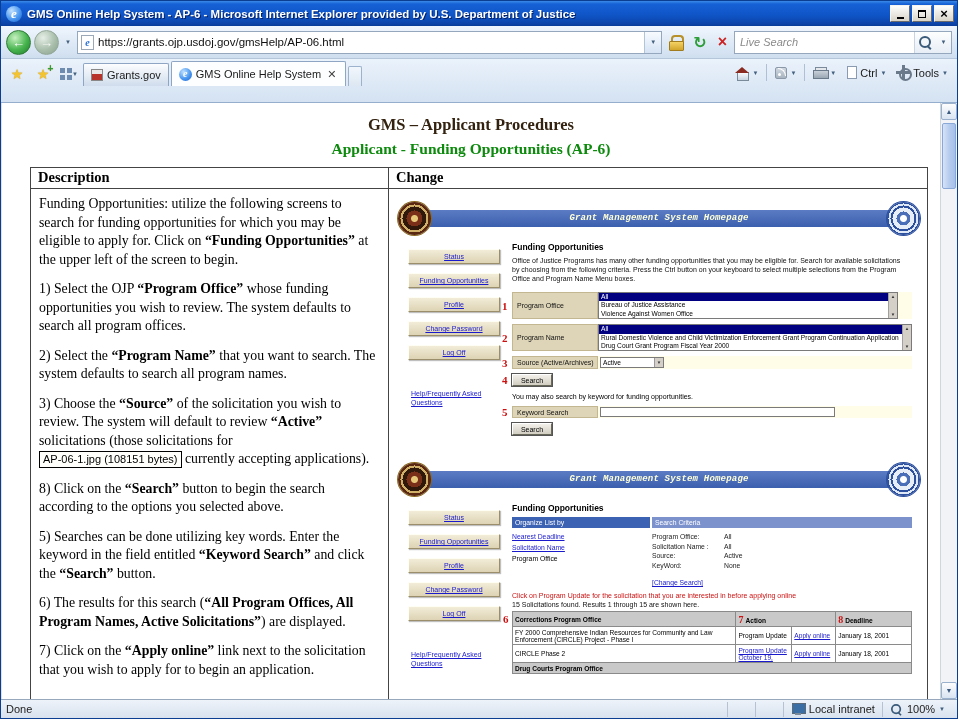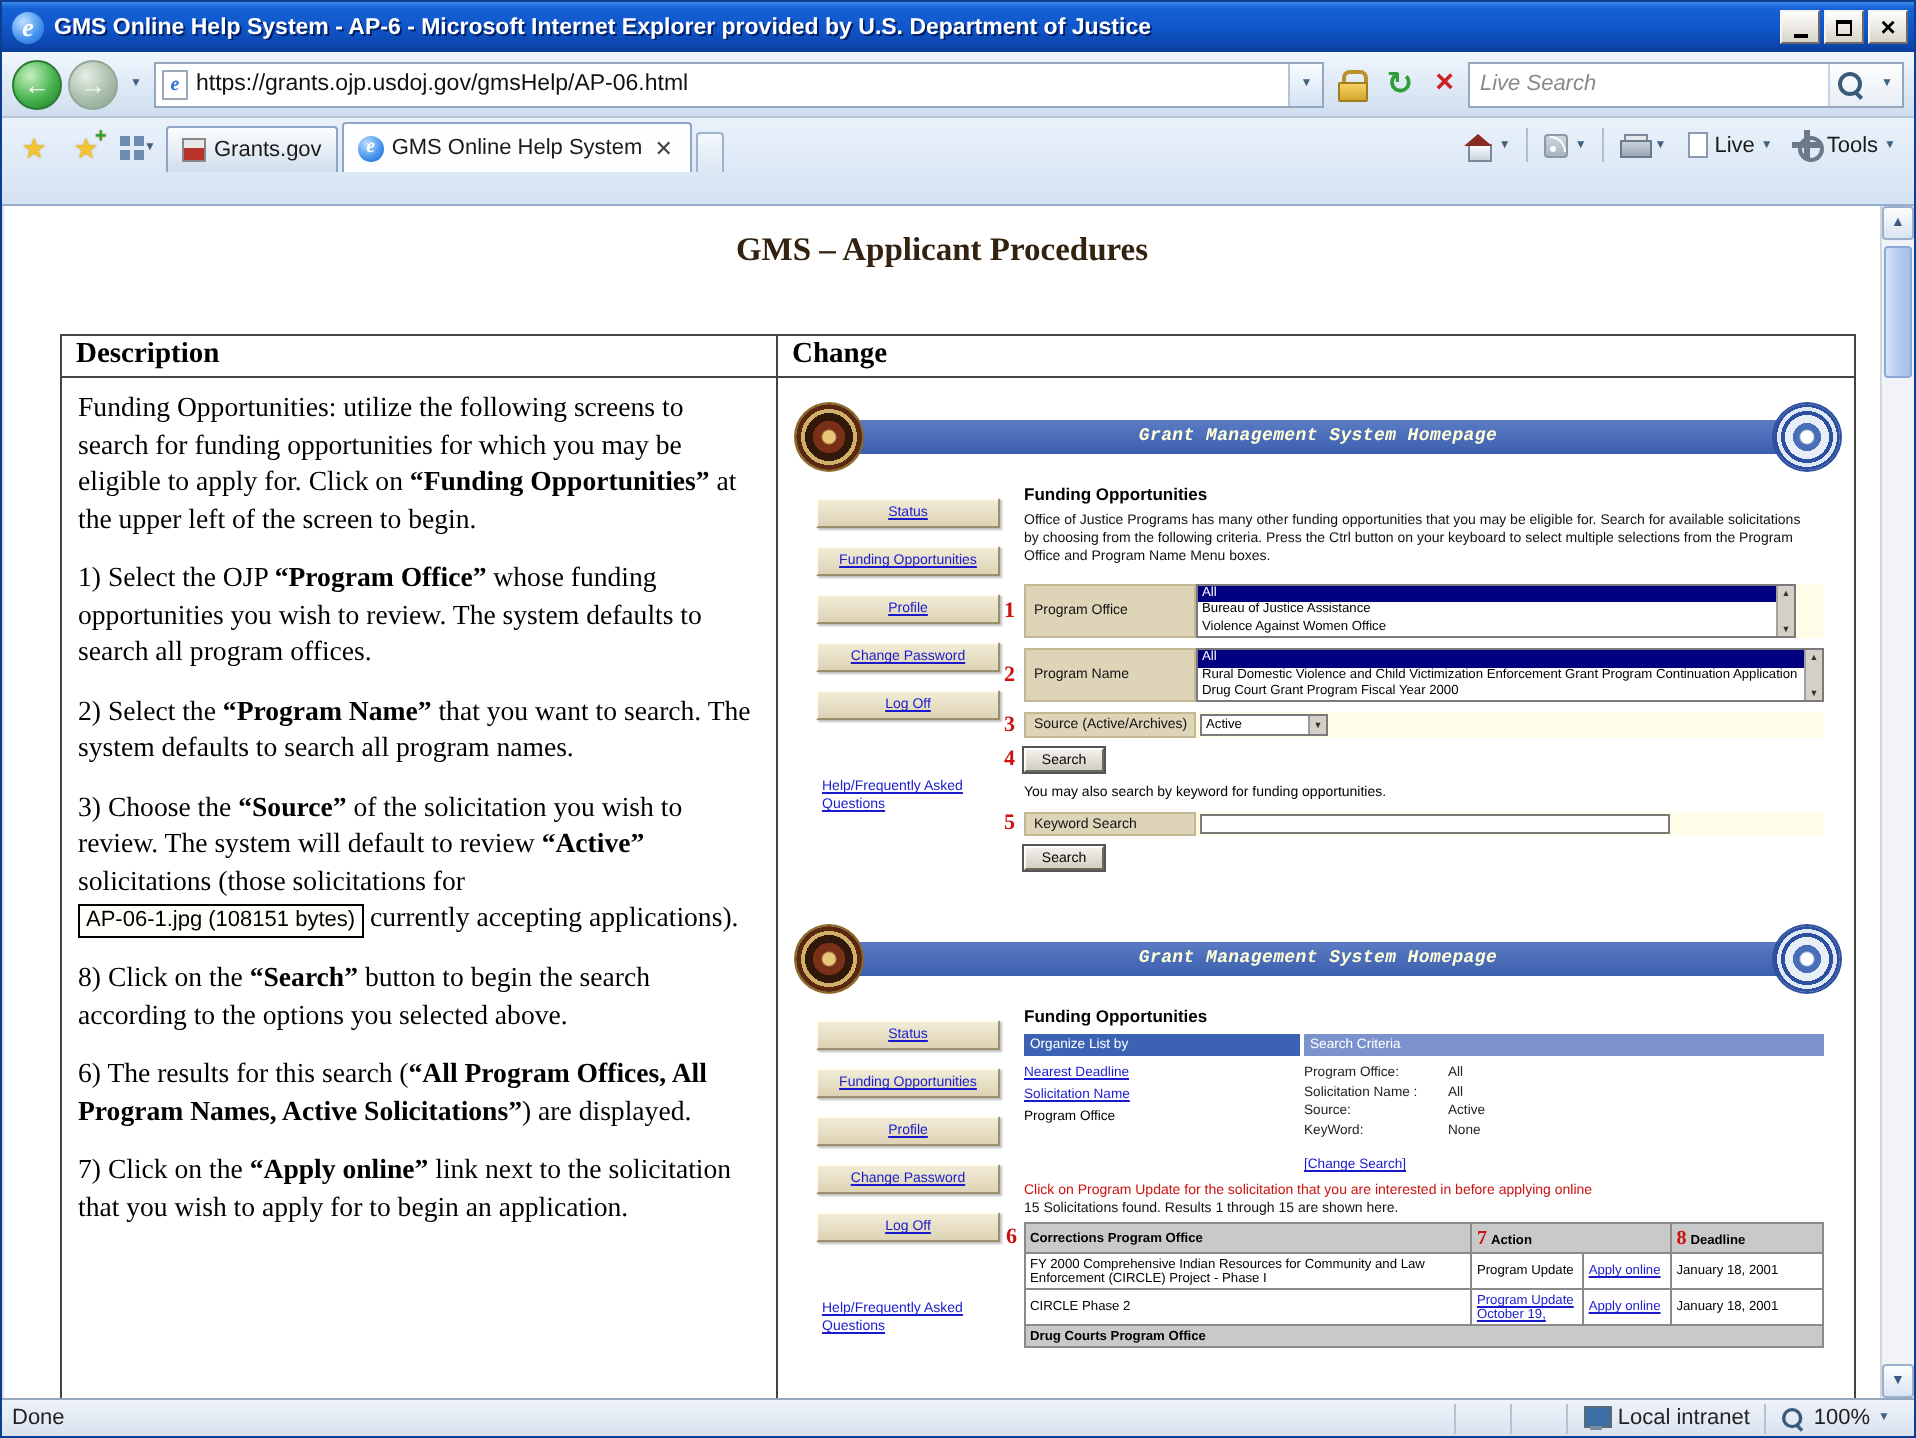--- a/index.html
+++ b/index.html
@@ -251,47 +251,49 @@
           <span class="feed-icon"></span>
           <span class="dd-arrow">▼</span>
         </div>
       <div class="vsep"></div>
       <div class="tt-btn">
           <span class="printer-icon"></span>
           <span class="dd-arrow">▼</span>
         </div>
       <div class="tt-btn">
           <span class="page-mini"></span>
-          <span>Live</span>
+          <span>Ctrl</span>
           <span class="dd-arrow">▼</span>
         </div>
       <div class="tt-btn">
           <span class="gear-icon">
             <span class="gear-cross"></span>
           </span>
           <span>Tools</span>
           <span class="dd-arrow">▼</span>
         </div>
     </div>
   </div>
 
   <div class="content">
     <div class="page-area">
       <div class="page-doc">
         <div class="doc-title">GMS – Applicant Procedures</div>
+        <div class="doc-subtitle">Applicant - Funding Opportunities (AP-6)</div>
 
         <div class="doc-table">
           <div class="col-desc">
             <div class="col-header">Description</div>
             <div class="desc-body">
                 <div class="desc-para"><span>Funding Opportunities: utilize the following screens to search for funding opportunities for which you may be eligible to apply for.  Click on </span><b>“Funding Opportunities”</b><span> at the upper left of the screen to begin.</span></div>
                 <div class="desc-para"><span>1) Select the OJP </span><b>“Program Office”</b><span> whose funding opportunities you wish to review.  The system defaults to search all program offices.</span></div>
                 <div class="desc-para"><span>2) Select the </span><b>“Program Name”</b><span> that you want to search. The system defaults to search all program names.</span></div>
                 <div class="desc-para"><span>3) Choose the </span><b>“Source”</b><span> of the solicitation you wish to review.  The system will default to review </span><b>“Active”</b><span> solicitations (those solicitations for </span><span class="tooltip-chip">AP-06-1.jpg (108151 bytes)</span><span> currently accepting applications).</span></div>
                 <div class="desc-para"><span>8) Click on the </span><b>“Search”</b><span> button to begin the search according to the options you selected above.</span></div>
+                <div class="desc-para"><span>5) Searches can be done utilizing key words.  Enter the keyword in the field entitled </span><b>“Keyword Search”</b><span> and click the </span><b>“Search”</b><span> button.</span></div>
                 <div class="desc-para"><span>6) The results for this search (</span><b>“All Program Offices, All Program Names, Active Solicitations”</b><span>) are displayed.</span></div>
                 <div class="desc-para"><span>7) Click on the </span><b>“Apply online”</b><span> link next to the solicitation that you wish to apply for to begin an application.</span></div>
               </div>
           </div>
 
           <div class="col-screen">
             <div class="col-header">Change</div>
             <div class="screen-body">
 
               <div class="gms-shot">

